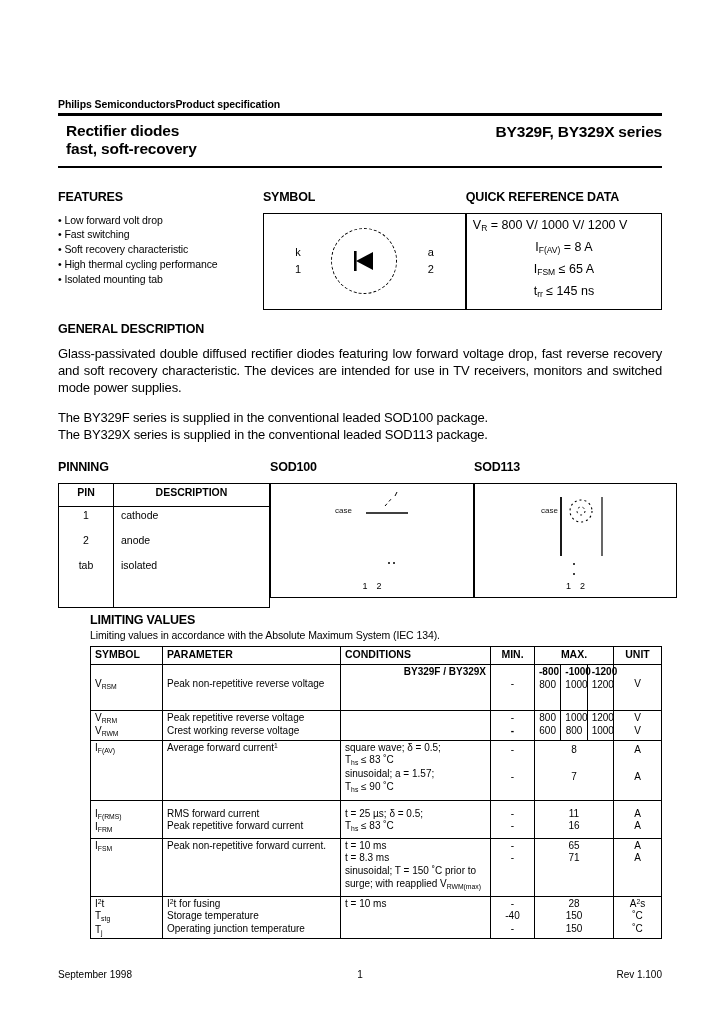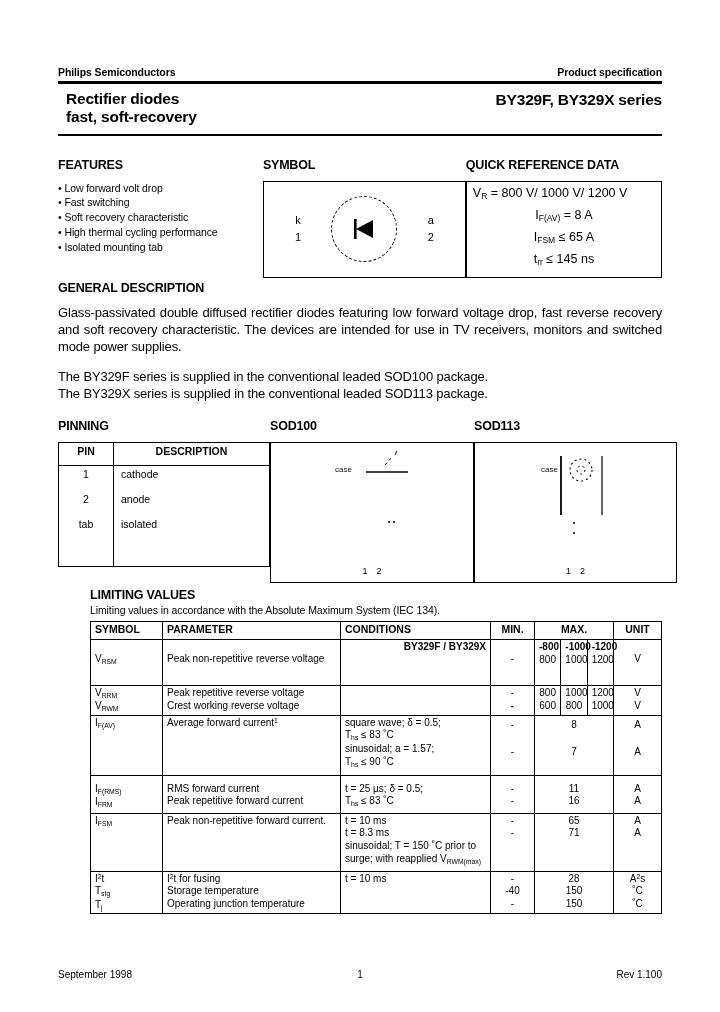--- a/index.html
+++ b/index.html
@@ -16,25 +16,24 @@
   .page {
     position: absolute;
     left: 0; top: 0;
     width: 720px; height: 1012px;
     padding: 0 58px;
   }
 
   
   .hdr-top {
     display: flex;
-    justify-content: space-between;
     align-items: flex-end;
     font-size: 10.5px;
     font-weight: bold;
-    padding-top: 66px;
+    padding-top: 98px;
     letter-spacing: -0.1px;
   }
   .rule-thick { border-top: 3px solid #000; margin-top: 3px; }
   .rule-thin  { border-top: 2.5px solid #000; margin-top: 2px; }
   .title-row {
     display: flex;
     justify-content: space-between;
     align-items: flex-start;
     padding: 6px 0 5px 0;
   }
@@ -111,21 +110,21 @@
     height: 97px;
     padding: 4px 6px 0 6px;
     font-size: 12.5px;
   }
   .qrd-line { text-align: center; margin-bottom: 7px; white-space: nowrap; }
   .qrd-line.first { text-align: left; }
   sub { font-size: 0.68em; vertical-align: -0.25em; }
   sup { font-size: 0.68em; vertical-align: 0.42em; }
 
   
-  .gd { margin-top: 3px; }
+  .gd { margin-top: 12px; }
   .gd p {
     font-size: 13px;
     line-height: 1.32;
     margin: 0;
     letter-spacing: -0.15px;
     text-align: justify;
   }
   .gd .p2 { margin-top: 13px; }
 
   
@@ -147,21 +146,21 @@
     height: 23px;
   }
   .pin-table th { font-weight: bold; text-align: center; padding-left: 0; }
   .pin-table th.c-pin, .pin-table td.c-pin { width: 55px; text-align: center; padding-left: 0; }
   .pin-table th:last-child, .pin-table td:last-child { border-right: none; }
   .pin-table thead tr { border-bottom: 1.6px solid #000; }
 
   .pkg-box {
     border: 1.6px solid #000;
     width: 204px;
-    height: 141px;
+    height: 115px;
     position: relative;
     overflow: hidden;
   }
   .pkg-note {
     position: absolute;
     font-size: 8px;
     color: #111;
   }
   .pkg-pins {
     position: absolute;

